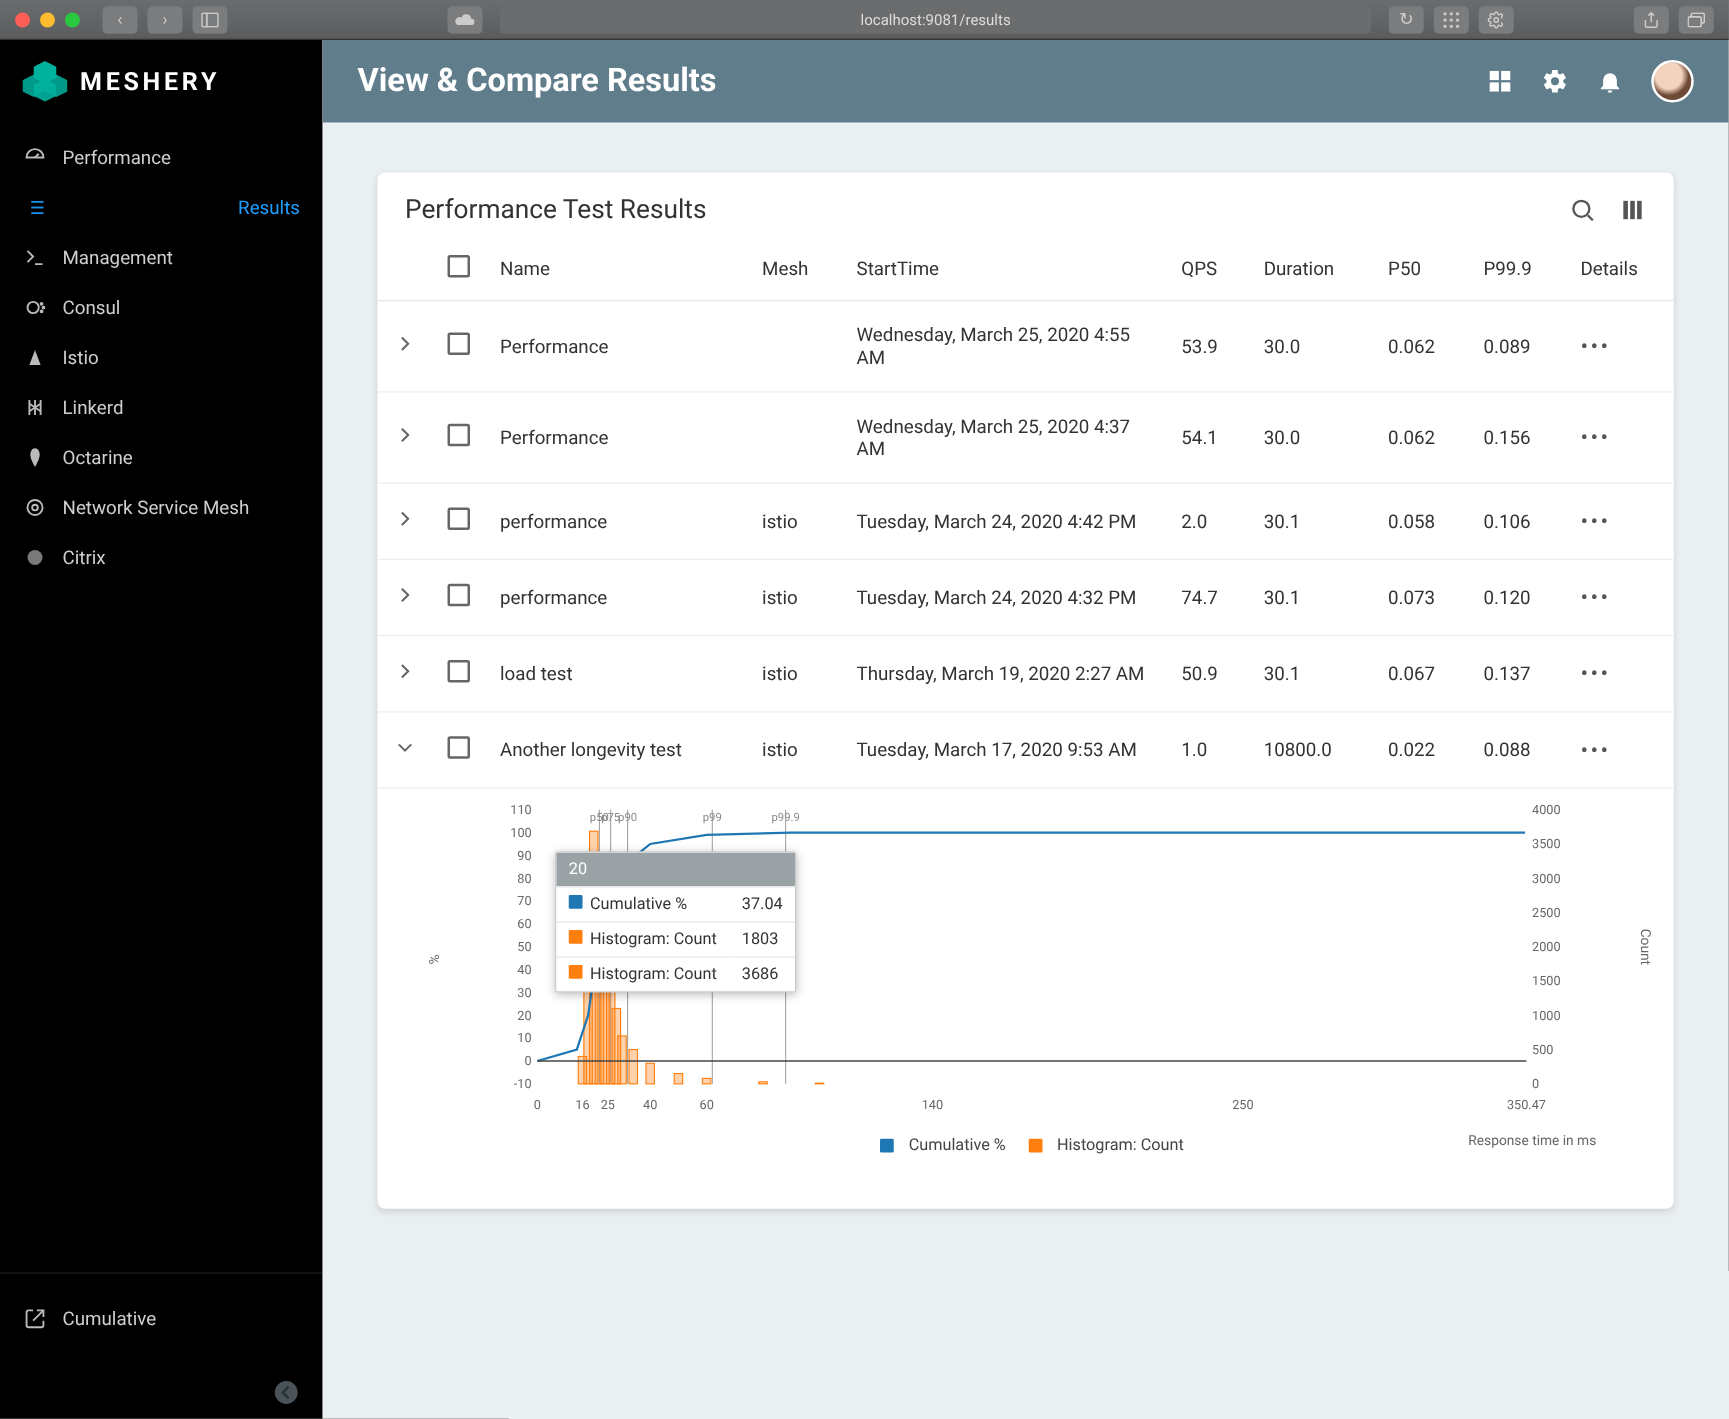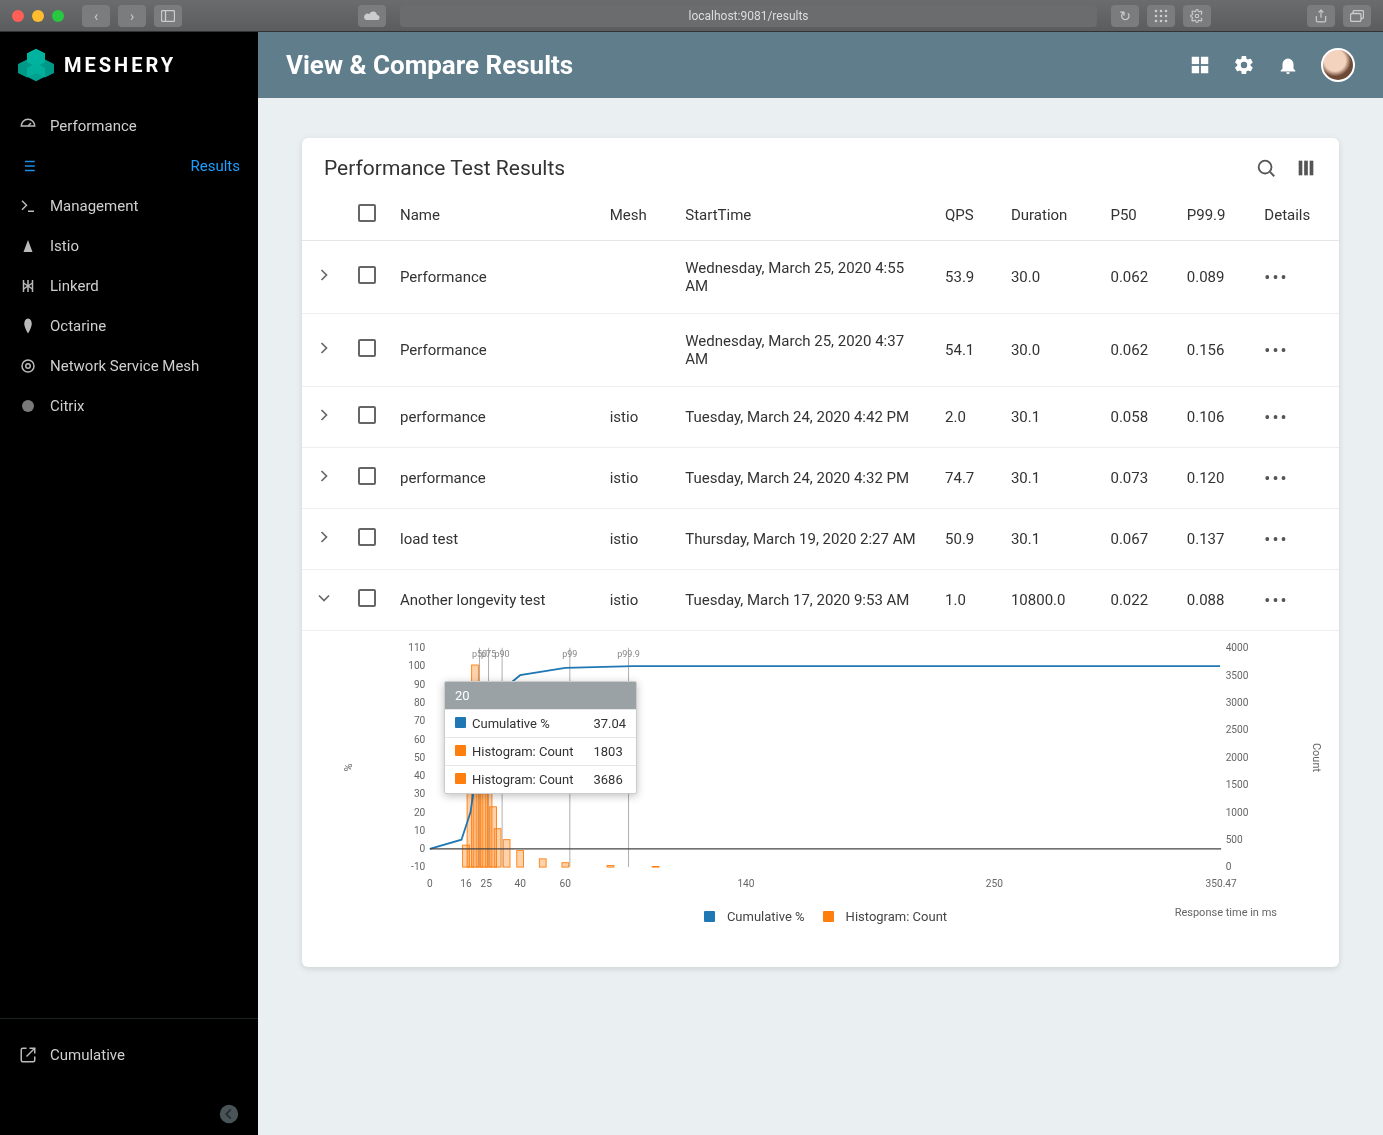--- a/index.html
+++ b/index.html
@@ -174,20 +174,31 @@
           <span>Results</span>
         </div>
         <div class="nav-item">
           <span class="icon">
             <svg width="18" height="18" viewBox="0 0 24 24" fill="none" stroke="currentColor" stroke-width="2">
               <polyline points="4 17 10 11 4 5"></polyline>
               <line x1="12" y1="19" x2="20" y2="19"></line>
             </svg>
           </span>
           <span>Management</span>
+        </div>
+        <div class="nav-item">
+          <span class="icon">
+            <svg width="18" height="18" viewBox="0 0 24 24" fill="none" stroke="currentColor" stroke-width="2">
+              <circle cx="10" cy="12" r="6"></circle>
+              <circle cx="19" cy="8" r="1"></circle>
+              <circle cx="21" cy="12" r="1"></circle>
+              <circle cx="19" cy="16" r="1"></circle>
+            </svg>
+          </span>
+          <span>Consul</span>
         </div>
         <div class="nav-item">
           <span class="icon">
             <svg width="18" height="18" viewBox="0 0 24 24" fill="currentColor">
               <path d="M6 20h12L12 4z"></path>
             </svg>
           </span>
           <span>Istio</span>
         </div>
         <div class="nav-item">

